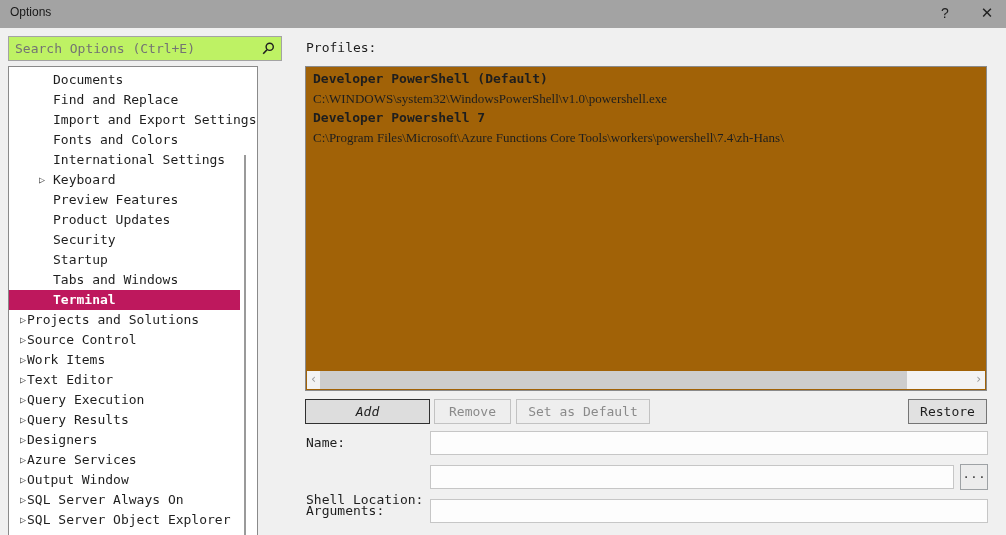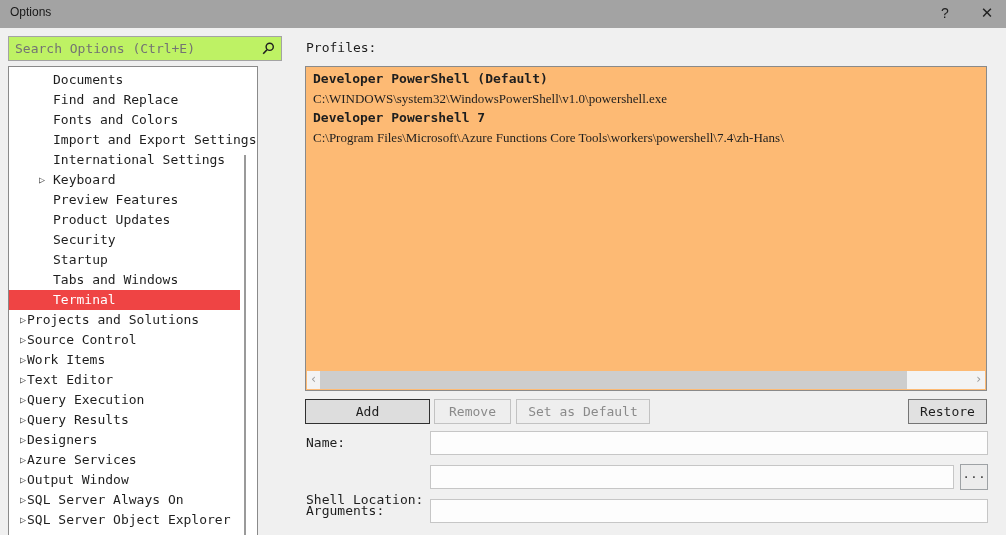--- a/index.html
+++ b/index.html
@@ -54,31 +54,31 @@
     position:relative; height:20px; line-height:20px;
     margin-right:17px; white-space:nowrap; cursor:default;
   }
   .tree-row .expander {
     position:absolute; top:0; font-size:10px; color:#3c3c3c; line-height:20px;
   }
   .tree-row.lvl1 .expander { left:11px; }
   .tree-row.lvl2 .expander { left:30px; }
   .tree-row.lvl1 .lbl { padding-left:18px; }
   .tree-row.lvl2 .lbl { padding-left:44px; }
-  .tree-row.selected { background:#ef4444; color:#ffffff; }
+  .tree-row.selected { background:#be185d; color:#ffffff;font-weight:bold; }
   .vscroll-thumb {
     position:absolute; right:11px; top:88px; bottom:0; width:2px;
     background:#9a9a9a;
   }
 
   
   .profiles-label { position:absolute; left:306px; top:40px; }
   .profilespanel {
     position:absolute; left:305px; top:66px; width:682px; height:325px;
-    background:#fdba74; border:1px solid #8a8a8a; overflow:hidden;
+    background:#a16207; border:1px solid #8a8a8a; overflow:hidden;
   }
   .profile-list { position:absolute; left:0; top:2px; right:0; }
   .profile-item { padding:0 0 0 7px; cursor:default; }
   .profile-item .pname { font-weight:bold; line-height:20px; white-space:nowrap; overflow:hidden; }
   .profile-item .ppath { line-height:19px; white-space:nowrap; overflow:hidden;font-family:Liberation Serif, serif; }
 
   .hscroll {
     position:absolute; left:1px; right:1px; bottom:1px; height:18px;
     background:#f3f3f3;
   }
@@ -92,21 +92,21 @@
     position:absolute; left:13px; top:0; width:587px; height:18px;
     background:#cdcdcd;
   }
 
   
   .btn {
     position:absolute; height:25px; top:399px;
     text-align:center; line-height:23px; cursor:default;
     font-family:inherit; font-size:13px;
   }
-  .btn-add    { left:305px; width:125px; background:#dddddd; border:1px solid #303030; color:#1e1e1e; }
+  .btn-add    { left:305px; width:125px; background:#dddddd; border:1px solid #303030; color:#1e1e1e;font-style:italic; }
   .btn-remove { left:434px; width:77px;  background:#eeeeee; border:1px solid #c2c2c2; color:#8a8a8a; }
   .btn-setdef { left:516px; width:134px; background:#eeeeee; border:1px solid #c2c2c2; color:#8a8a8a; }
   .btn-restore{ left:908px; width:79px;  background:#e1e1e1; border:1px solid #757575; color:#1e1e1e; }
 
   
   .field-label { position:absolute; left:306px; line-height:24px; }
   .lbl-name { top:431px; }
   .lbl-shell { top:472px;margin-top:16px; }
   .lbl-args { top:499px; }
   .field-input {
@@ -137,22 +137,22 @@
   <svg width="15" height="15" viewBox="0 0 15 15">
     <circle cx="8.7" cy="5.8" r="3.6" fill="none" stroke="#1e1e1e" stroke-width="1.4"></circle>
     <line x1="6" y1="8.8" x2="2.2" y2="12.8" stroke="#1e1e1e" stroke-width="1.6"></line>
   </svg>
 </div>
 
 <div class="treepanel">
   <div class="tree">
       <div class="tree-row lvl2"><span class="lbl">Documents</span></div>
       <div class="tree-row lvl2"><span class="lbl">Find and Replace</span></div>
+      <div class="tree-row lvl2"><span class="lbl">Import and Export Settings</span></div>
       <div class="tree-row lvl2"><span class="lbl">Fonts and Colors</span></div>
-      <div class="tree-row lvl2"><span class="lbl">Import and Export Settings</span></div>
       <div class="tree-row lvl2"><span class="lbl">International Settings</span></div>
       <div class="tree-row lvl2"><span class="expander">▷</span><span class="lbl">Keyboard</span></div>
       <div class="tree-row lvl2"><span class="lbl">Preview Features</span></div>
       <div class="tree-row lvl2"><span class="lbl">Product Updates</span></div>
       <div class="tree-row lvl2"><span class="lbl">Security</span></div>
       <div class="tree-row lvl2"><span class="lbl">Startup</span></div>
       <div class="tree-row lvl2"><span class="lbl">Tabs and Windows</span></div>
       <div class="tree-row lvl2 selected"><span class="lbl">Terminal</span></div>
       <div class="tree-row lvl1"><span class="expander">▷</span><span class="lbl">Projects and Solutions</span></div>
       <div class="tree-row lvl1"><span class="expander">▷</span><span class="lbl">Source Control</span></div>

